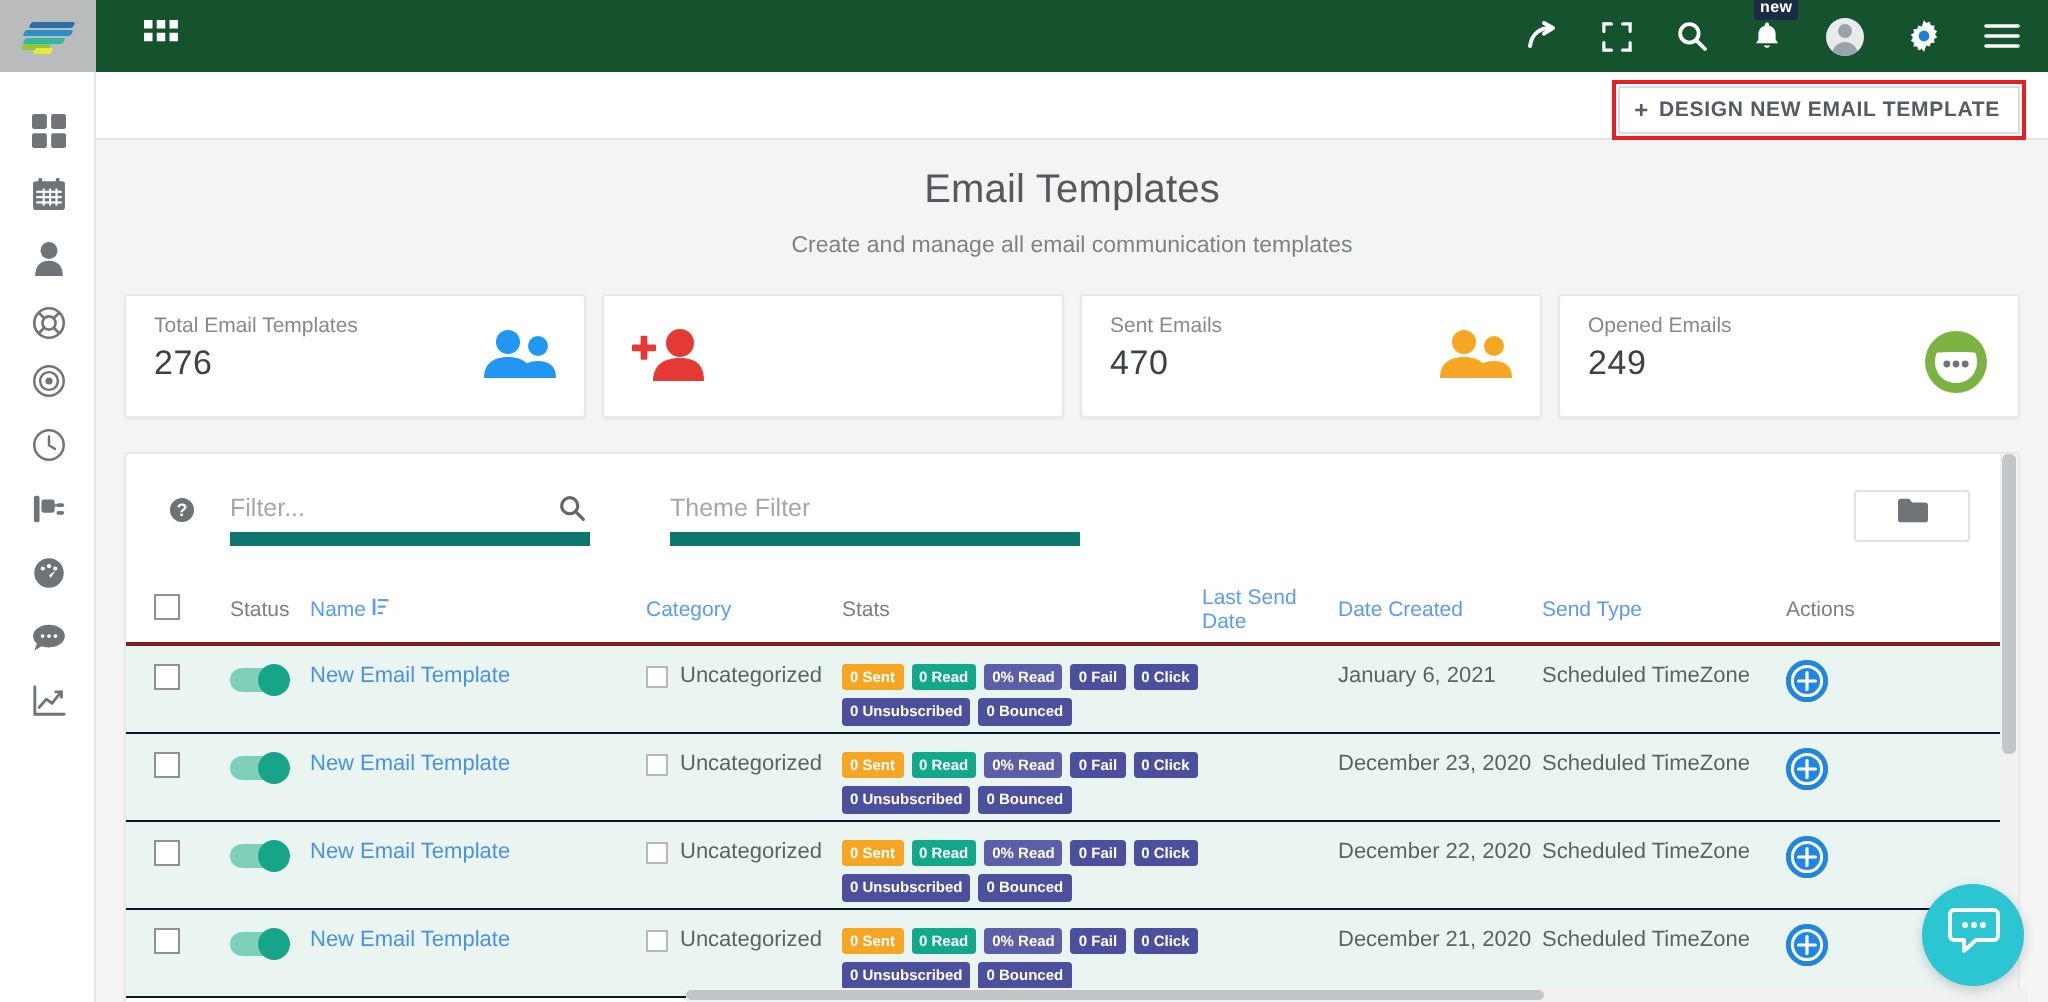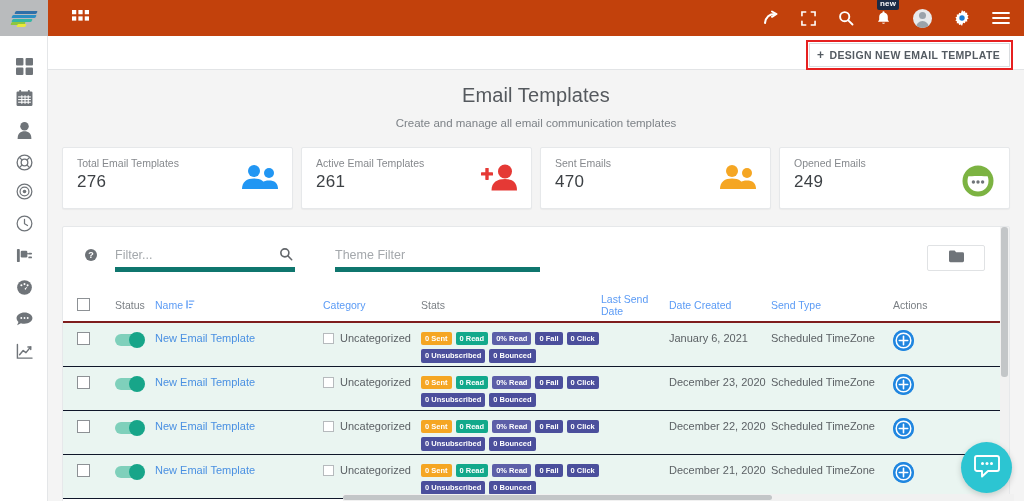--- a/index.html
+++ b/index.html
@@ -24,21 +24,21 @@
   }
   .logo-mark i:nth-child(1){ top: 2px;  width: 22px; left: 6px; background:#2f6fa8; transform: skewX(-25deg);}
   .logo-mark i:nth-child(2){ top: 6px;  width: 24px; left: 3px; background:#2b8fc4; transform: skewX(-25deg);}
   .logo-mark i:nth-child(3){ top: 10px; width: 20px; left: 3px; background:#35b6a4; transform: skewX(-25deg);}
   .logo-mark i:nth-child(4){ top: 13px; width: 14px; left: 2px; background:#8dc63f; transform: skewX(-25deg);}
   .logo-mark i:nth-child(5){ top: 15px; width: 9px;  left: 8px; background:#e8e83c; transform: skewX(-25deg);}
 
   
   .topbar {
     position: absolute; left: 48px; top: 0; right: 0; height: 36px;
-    background: #c2410c; display: flex; align-items: center;
+    background: #14532d; display: flex; align-items: center;
   }
   .topbar .grid-btn { margin-left: 24px; cursor: pointer; }
   .topbar .right-icons {
     margin-left: auto; display: flex; align-items: center; gap: 22px; padding-right: 14px;
   }
   .topbar .ticon { color: #fff; display: flex; align-items: center; justify-content: center; cursor: pointer; position: relative; }
   .badge-new {
     position: absolute; top: -11px; left: 1px;
     background: #1b2b45; color: #fff; font-size: 8px; font-weight: bold;
     padding: 1px 3px 1px 3px; border-radius: 2px; line-height: 1.1; letter-spacing: .2px;
@@ -113,21 +113,21 @@
     margin: 17px 14px 0 14px; height: 300px; position: relative; overflow: hidden;
   }
   .filters { display: flex; align-items: flex-start; padding: 18px 0 0 22px; }
   .filter-group { position: relative; width: 200px; }
   .help-dot {
     position: absolute; left: 0; top: 4px; width: 12px; height: 12px; border-radius: 50%;
     background: #6d7277; color: #fff; font-size: 9px; font-weight: bold;
     display: flex; align-items: center; justify-content: center; cursor: pointer;
   }
   .underline-input {
-    border: none; border-bottom: 5px solid #0f766e; outline: none; background: transparent;
+    border: none; border-bottom: 7px solid #0f766e; outline: none; background: transparent;
     font-size: 12.5px; color: #55595e; padding: 2px 18px 5px 0; width: 100%;
     font-family: "Liberation Sans", sans-serif;
   }
   .underline-input::placeholder { color: #a4a8ac; }
   .filter-group.primary { margin-left: 16px; width: 180px; }
   .search-ico { position: absolute; right: 2px; top: 2px; color: #63676b; cursor: pointer; }
   .theme-group { margin-left: 40px; width: 205px; }
   .folder-btn {
     position: absolute; right: 24px; top: 18px;
     width: 58px; height: 26px; background: #fff; border: 1px solid #e0e2e4; border-radius: 2px;
@@ -413,24 +413,20 @@
           <svg width="36" height="26" viewBox="0 0 36 26" fill="#2196f3">
             <circle cx="12" cy="7" r="6"></circle>
               <path d="M0 25 C0 17.5 5 14.5 12 14.5 C19 14.5 24 17.5 24 25 z"></path>
             <circle cx="27" cy="9" r="5"></circle>
               <path d="M17.5 25 C17.5 19 21.5 16.5 27 16.5 C32.5 16.5 36 19 36 25 z"></path>
           </svg>
         </div>
       </div>
 
       <div class="card">
-        <div>
-          <div class="card-label">Active Email Templates</div>
-          <div class="card-value">261</div>
-        </div>
         <div class="card-icon">
           <svg width="36" height="27" viewBox="0 0 36 27" fill="#e53935">
             <circle cx="24" cy="7.5" r="7"></circle>
               <path d="M10.5 26.5 C10.5 18 16.5 15 24 15 C31.5 15 36 18 36 26.5 z"></path>
             <rect x="0" y="8.2" width="12" height="3.4" rx=".6"></rect>
             <rect x="4.3" y="3.9" width="3.4" height="12" rx=".6"></rect>
           </svg>
         </div>
       </div>
 

